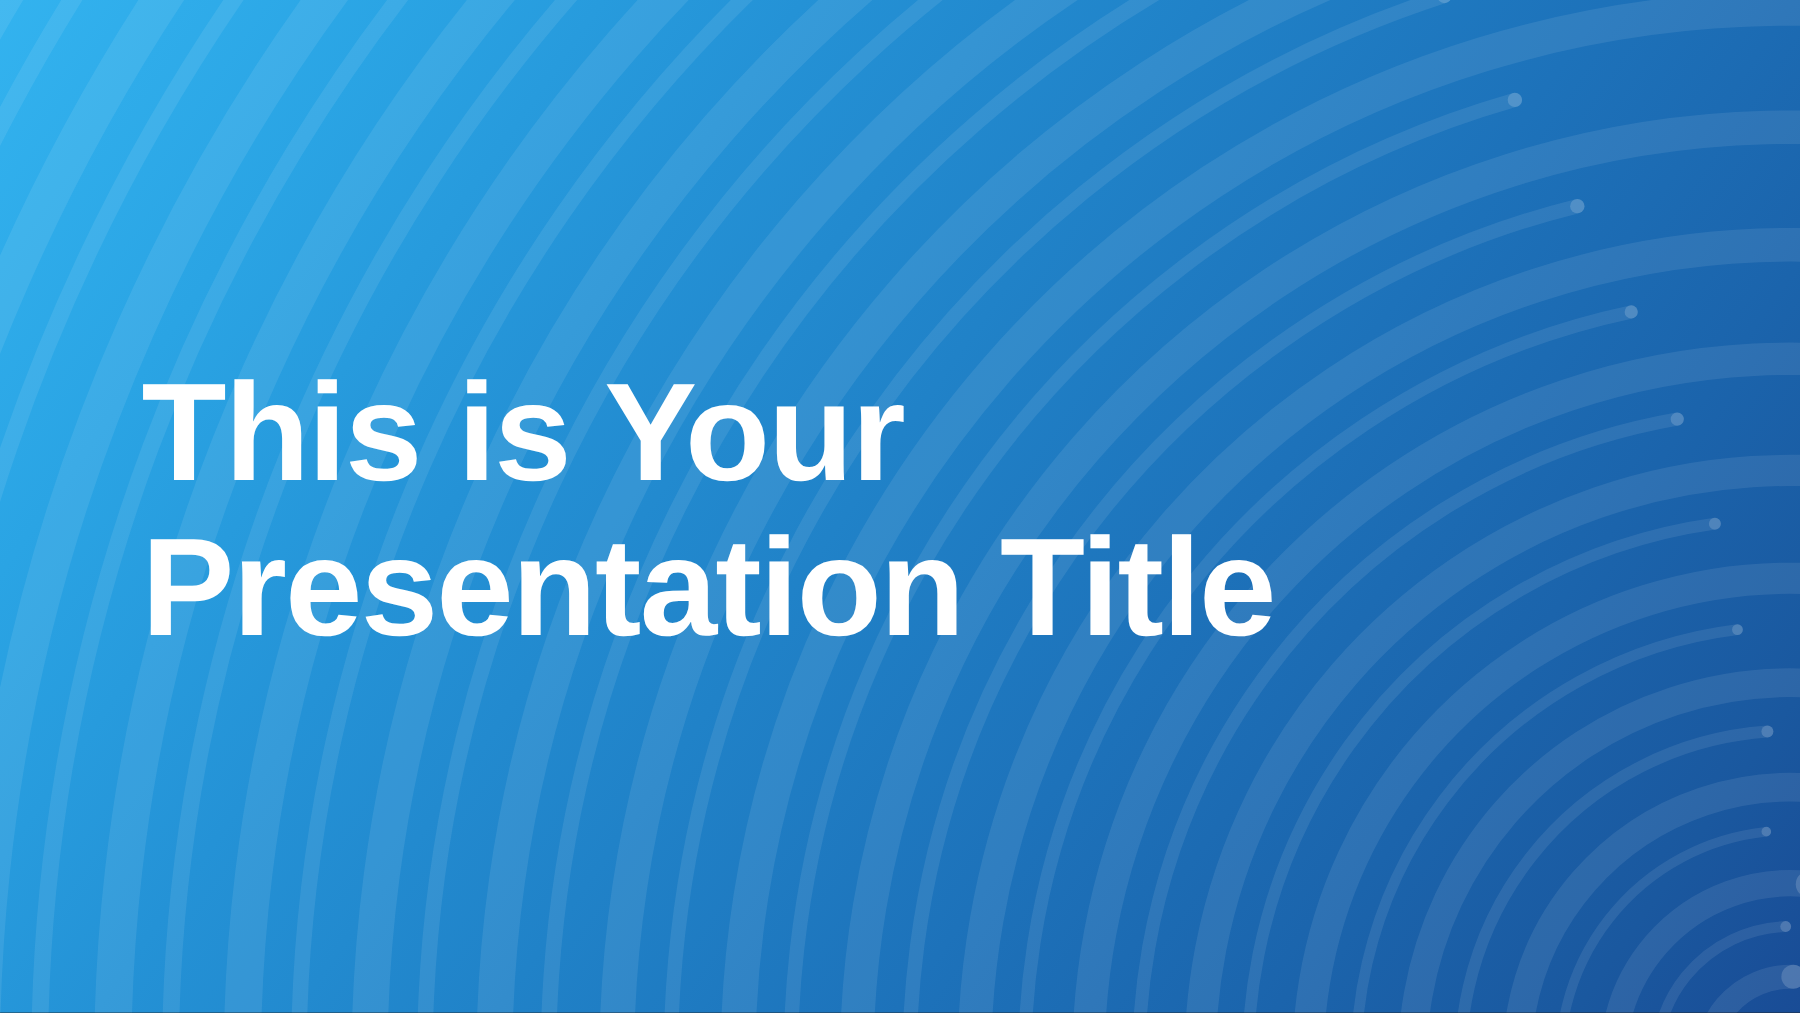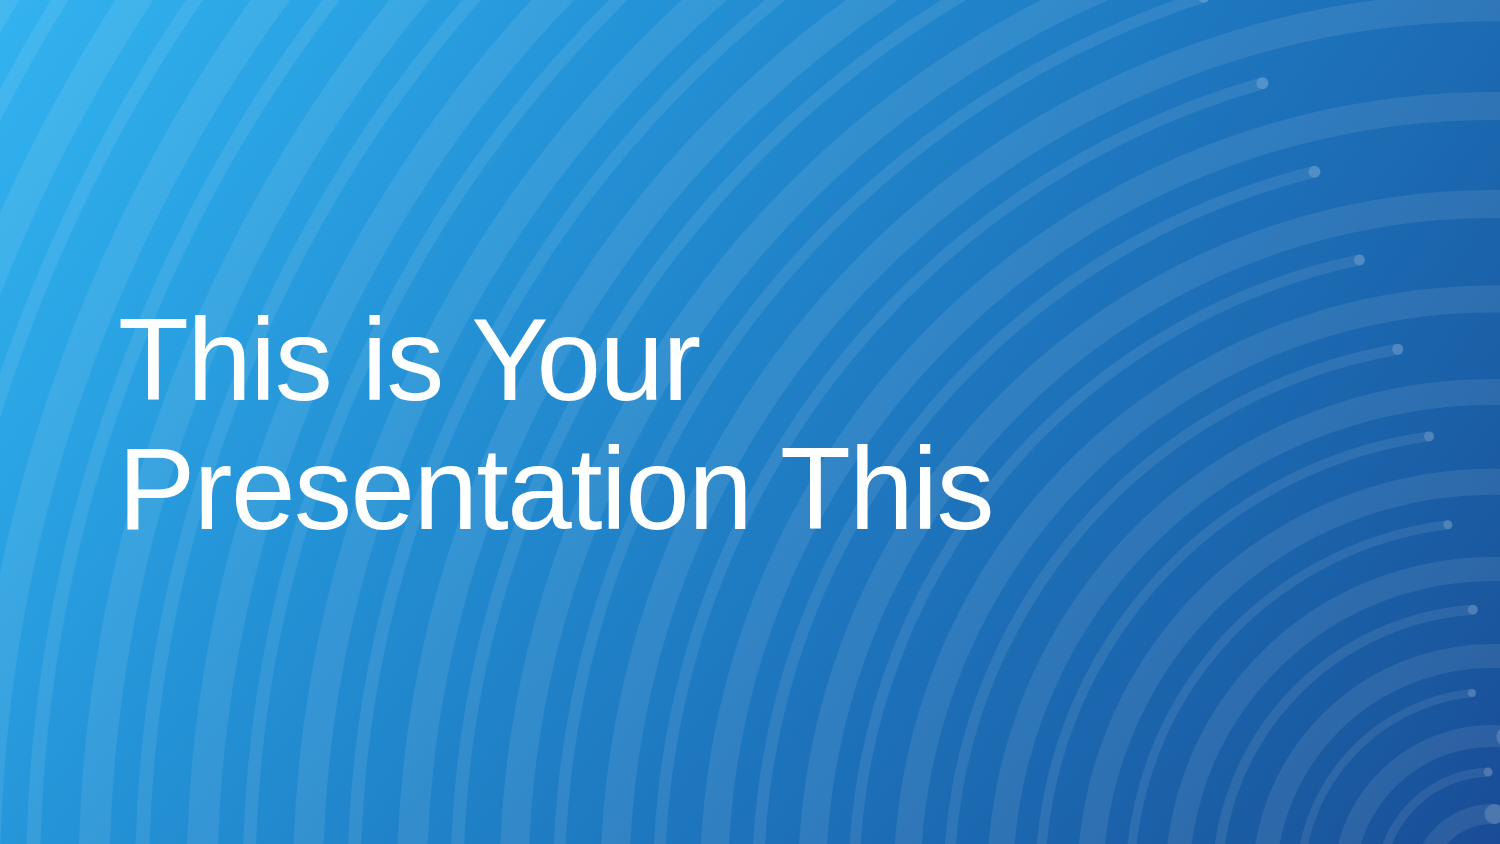--- a/index.html
+++ b/index.html
@@ -40,21 +40,21 @@
     position: absolute;
     left: 118px;
     top: 296px;
     width: 1230px;
   }
 
   .title-line {
     display: block;
     color: #ffffff;
     font-size: 116px;
-    font-weight: 400;
+    font-weight: 700;
     line-height: 129px;
     letter-spacing: -1.5px;
     white-space: pre;
     text-rendering: optimizeLegibility;
   }
 </style>
 </head>
 <body>
 
 <div id="slide">
@@ -169,16 +169,16 @@
         <circle cx="-57.21" cy="1541.60" r="7.50" fill="#ffffff" fill-opacity="0.16"></circle>
         <circle cx="600.15" cy="-543.26" r="7.50" fill="#ffffff" fill-opacity="0.16"></circle>
         <path d="M 5.67 1777.08 A 1734 1734 0 0 1 2169.53 -712.16" fill="none" stroke="#ffffff" stroke-opacity="0.085" stroke-width="33" stroke-linecap="round"></path>
         <circle cx="5.67" cy="1777.08" r="16.50" fill="#ffffff" fill-opacity="0.16"></circle>
         <circle cx="2169.53" cy="-712.16" r="16.50" fill="#ffffff" fill-opacity="0.16"></circle>
       </g>
   </svg>
 
   <div id="title-block">
     <span class="title-line">This is Your</span>
-    <span class="title-line">Presentation This</span>
+    <span class="title-line">Presentation Title</span>
   </div>
 
 </div>
 
 </body></html>

